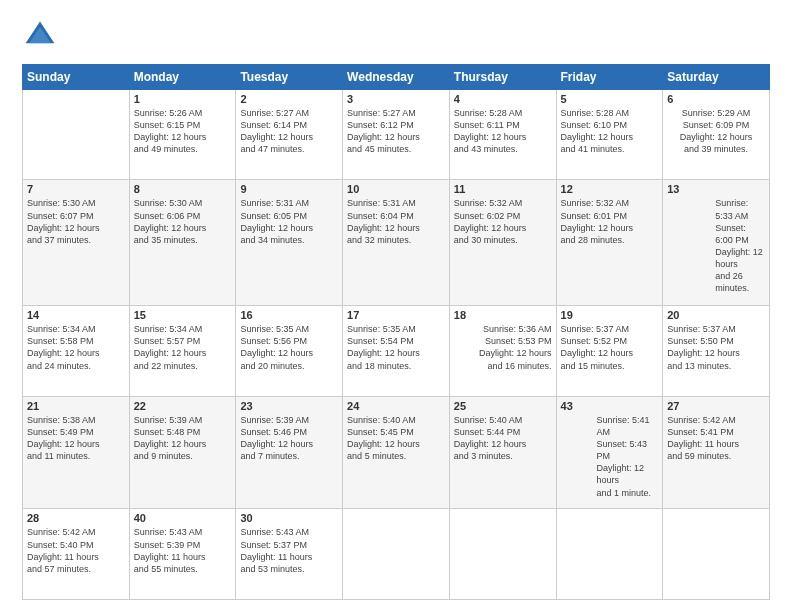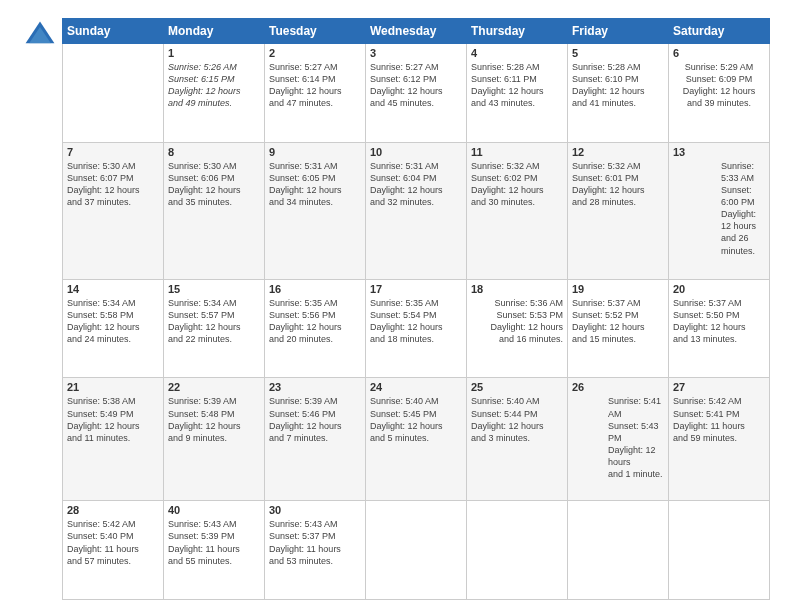--- a/index.html
+++ b/index.html
@@ -8,21 +8,21 @@
       background: #fff;
       width: 792px;
       height: 612px;
       overflow: hidden;
     }
     .page {
       width: 792px;
       height: 612px;
       padding: 18px 22px 12px 22px;
       display: flex;
-      flex-direction: row;
+      flex-direction: column;
     }
     .header {
       display: flex;
       align-items: flex-start;
       justify-content: space-between;
       margin-bottom: 10px;
     }
     .logo {
       display: flex;
       align-items: center;
@@ -133,21 +133,21 @@
           <th>Thursday</th>
           <th>Friday</th>
           <th>Saturday</th>
         </tr>
     </thead>
     <tbody id="calendar-body">
     <tr>
           <td class="empty-cell"></td>
           <td>
             <span class="day-num">1</span>
-            <div class="day-info" style="white-space: pre-line; font-style: italic;">Sunrise: 5:26 AM
+            <div class="day-info" style="white-space: pre-line;">Sunrise: 5:26 AM
 Sunset: 6:15 PM
 Daylight: 12 hours
 and 49 minutes.</div>
           </td>
           <td>
             <span class="day-num">2</span>
             <div class="day-info" style="white-space: pre-line;">Sunrise: 5:27 AM
 Sunset: 6:14 PM
 Daylight: 12 hours
 and 47 minutes.</div>
@@ -313,21 +313,21 @@
 and 5 minutes.</div>
           </td>
           <td>
             <span class="day-num">25</span>
             <div class="day-info" style="white-space: pre-line;">Sunrise: 5:40 AM
 Sunset: 5:44 PM
 Daylight: 12 hours
 and 3 minutes.</div>
           </td>
           <td>
-            <span class="day-num">26</span>
+            <span class="day-num">43</span>
             <div class="day-info" style="white-space: pre-line; margin-left: 36px;">Sunrise: 5:41 AM
 Sunset: 5:43 PM
 Daylight: 12 hours
 and 1 minute.</div>
           </td>
           <td>
             <span class="day-num">27</span>
             <div class="day-info" style="white-space: pre-line;">Sunrise: 5:42 AM
 Sunset: 5:41 PM
 Daylight: 11 hours

